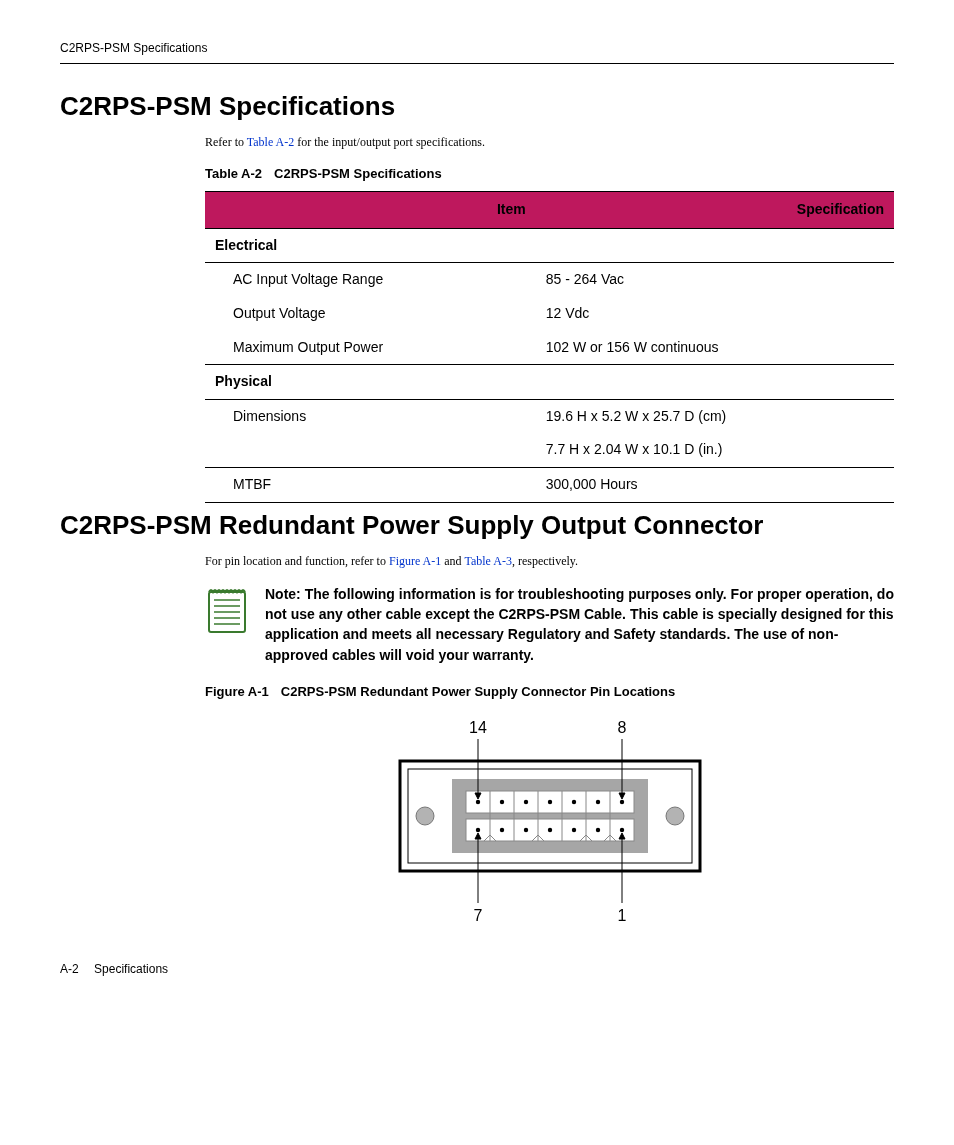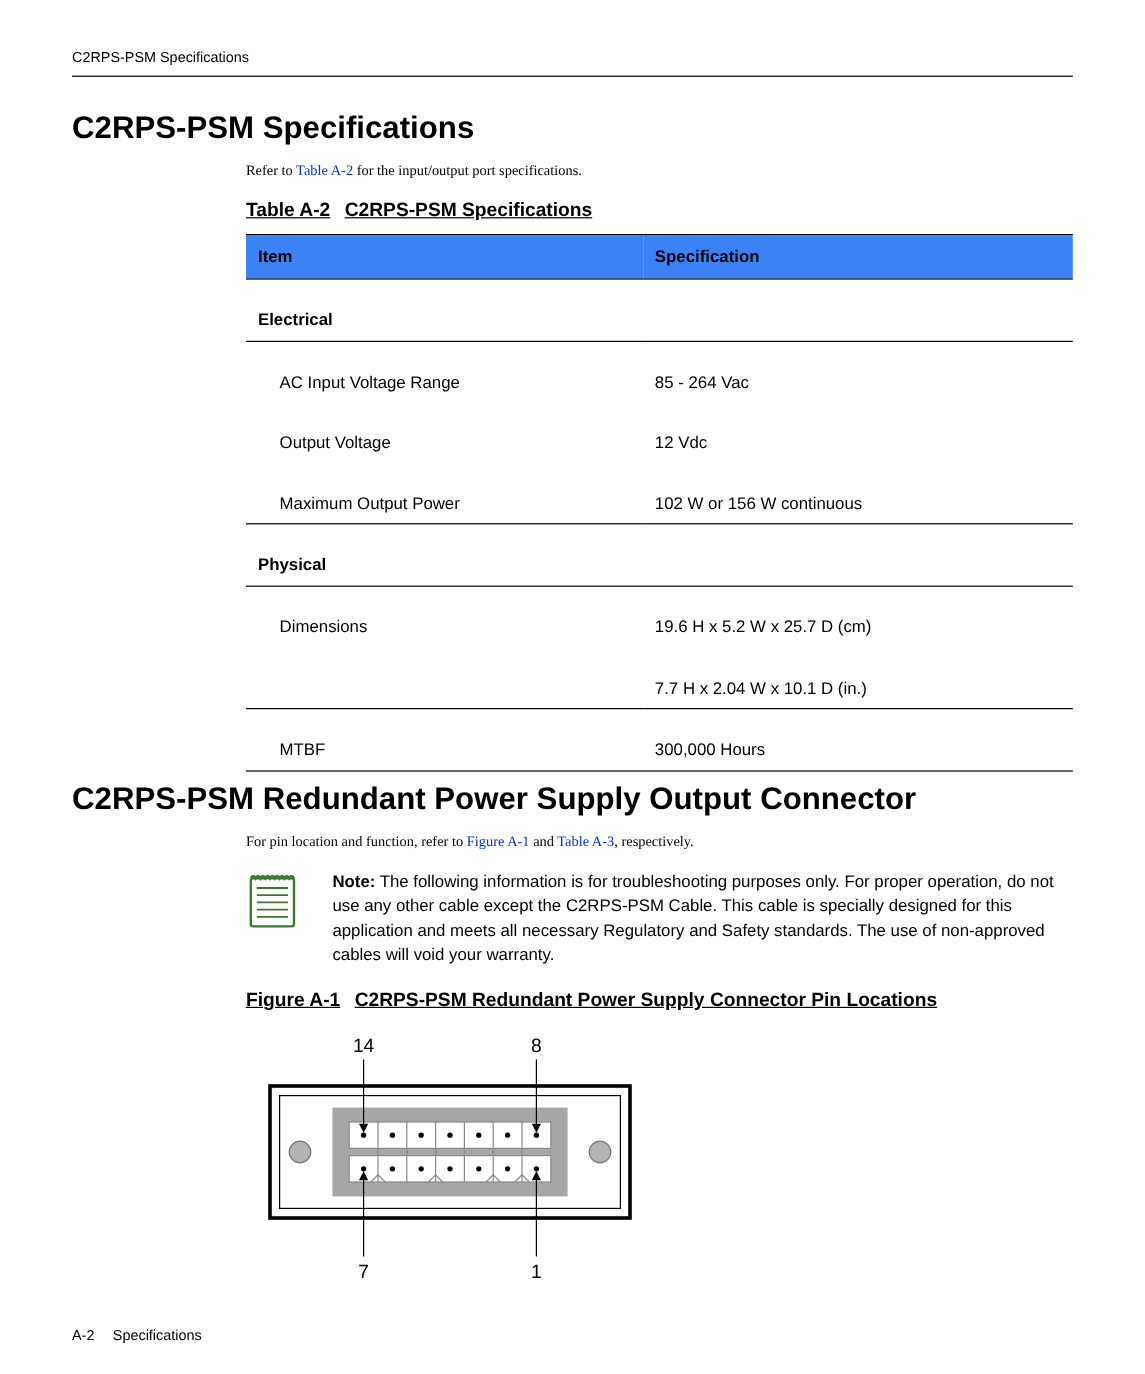--- a/index.html
+++ b/index.html
@@ -30,75 +30,76 @@
     font-family: "Palatino Linotype", Palatino, Georgia, serif;
     font-size: 12px;
     margin: 0 0 14px 0;
     padding-left: 145px;
   }
   .link {
     color: #0033cc;
   }
   .table-caption {
     font-weight: bold;
-    font-size: 16px;
+    font-size: 13px;
     margin: 0 0 8px 0;
     padding-left: 145px;
-    text-decoration: underline;
   }
   .caption-num { padding-right: 12px; }
   table.spec {
     border-collapse: collapse;
     width: calc(100% - 145px);
     margin-left: 145px;
     font-size: 14px;
   }
   table.spec th {
-    background: #3b82f6;
-    text-align: left;
+    background: #be185d;
+    text-align: right;
     font-weight: bold;
     padding: 8px 10px;
     border-top: 1.5px solid #000;
     border-bottom: 1px solid #000;
   }
   table.spec td {
-    padding: 24px 10px 7px 10px;
+    padding: 7px 10px 7px 10px;
     vertical-align: top;
   }
   .section-row td {
     border-bottom: 1px solid #000;
     font-weight: bold;
     padding-left: 10px;
   }
   .data-row td:first-child {
     padding-left: 28px;
   }
   .rule-above td {
     border-top: 1px solid #000;
   }
   .rule-below td {
     border-bottom: 1.5px solid #000;
   }
   .note-block {
     display: flex;
     align-items: flex-start;
-    gap: 28px;
+    gap: 16px;
     margin: 0 0 18px 0;
     padding-left: 145px;
+    font-weight: bold;
   }
   .note-icon {
     flex: 0 0 auto;
     color: #3a7a2e;
   }
   .note-text {
     font-size: 14px;
     line-height: 1.45;
   }
   .figure-box {
     display:flex;
+    justify-content:center;
     margin: 10px 0 30px 0;
     padding-left: 145px;
   }
   .footer {
     font-size: 12px;
     margin-top: 20px;
   }
   .footer .sep { padding: 0 6px; }
 </style>
 </head>

